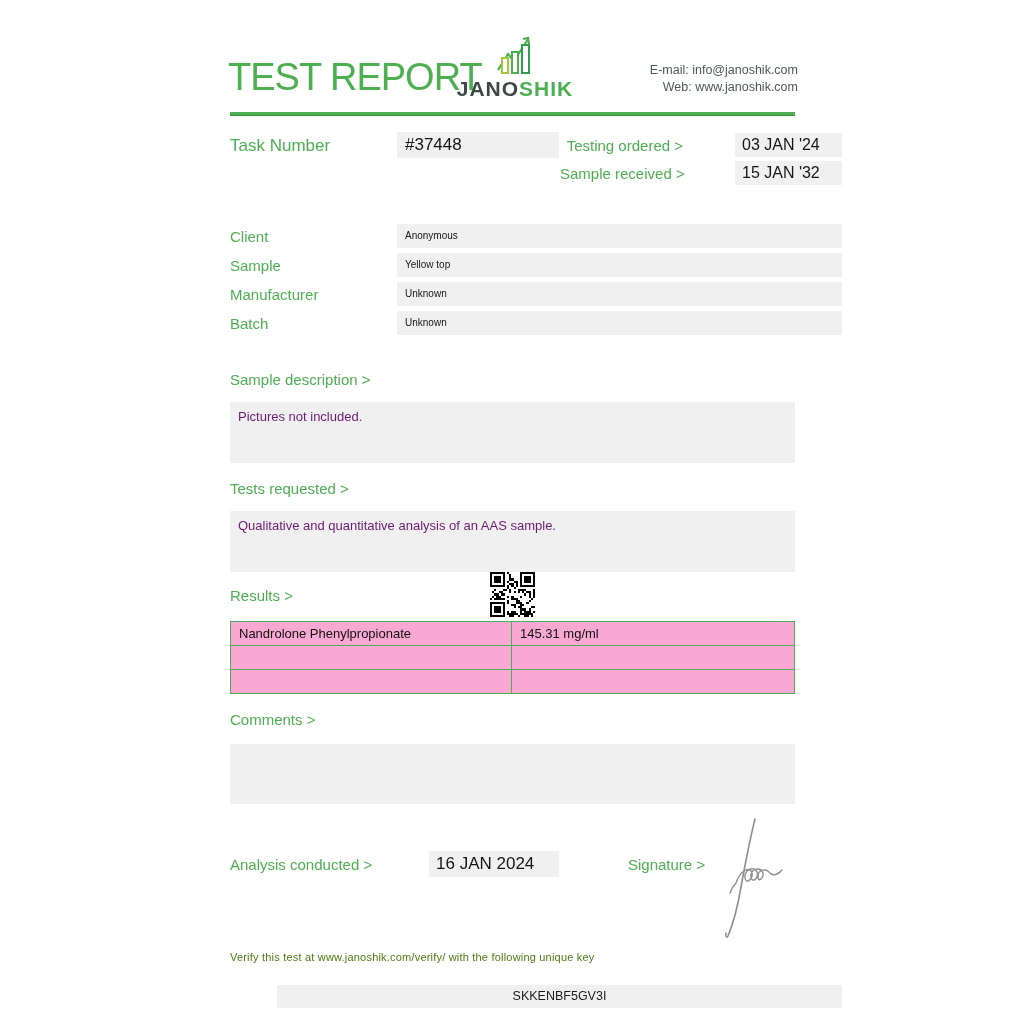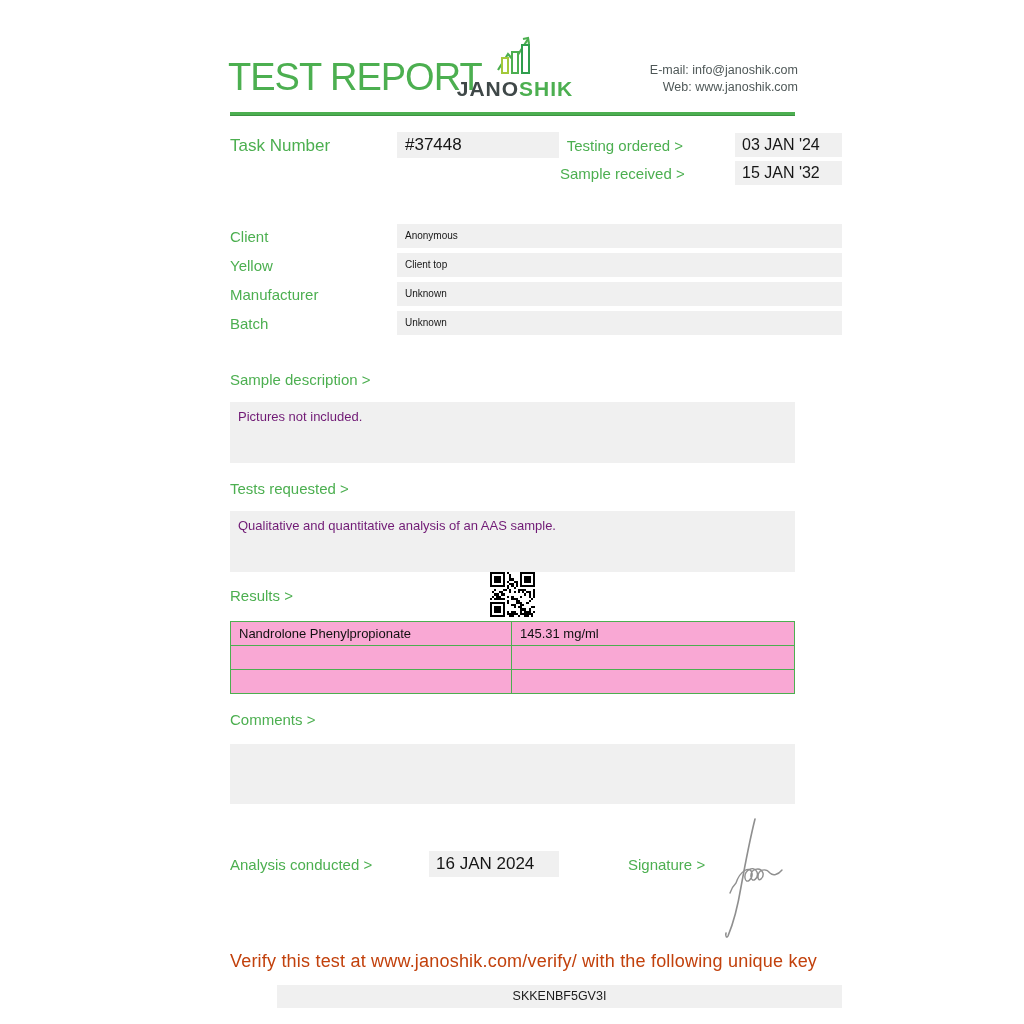--- a/index.html
+++ b/index.html
@@ -53,21 +53,21 @@
   .col-analyte { width:281px; }
 
   .qr { left:490px; top:572px; width:45px; height:45px; }
 
   
   .analysis-label { left:230px; top:857px; }
   .analysis-box { left:382px; top:851px; width:130px; height:26px; font-size:17px; line-height:26px; padding-left:7px; }
   .signature-label { left:628px; top:857px; }
   .signature-svg { left:700px; top:815px; }
 
-  .verify-line { left:230px; top:951px; width:566px; font-size:18px; color:#c2410c; letter-spacing:0.2px; white-space:nowrap; }
+  .verify-line { left:230px; top:951px; width:566px; font-size:11px; color:#4d7c0f; letter-spacing:0.2px; white-space:nowrap; }
   .key-box { left:230px; top:985px; width:565px; height:23px; font-size:12.5px; line-height:23px; text-align:center; color:#1c1c1c; }
 </style>
 </head>
 <body>
 
 <div id="page">
 
   <div class="abs report-title">TEST REPORT</div>
 
   <div class="abs logo-wrap">
@@ -91,22 +91,22 @@
   <div class="abs green-label task-label">Task Number</div>
   <div class="abs field-box task-box">#37448</div>
   <div class="abs green-label ordered-label">Testing ordered &gt;</div>
   <div class="abs field-box ordered-box">03 JAN '24</div>
   <div class="abs green-label received-label">Sample received &gt;</div>
   <div class="abs field-box received-box">15 JAN '32</div>
 
   <div class="abs green-label info-label" style="left:230px; top:229px;">Client</div>
   <div class="abs field-box info-box" style="top:224px;">Anonymous</div>
 
-  <div class="abs green-label info-label" style="left:230px; top:258px;">Yellow</div>
-  <div class="abs field-box info-box" style="top:253px;">Client top</div>
+  <div class="abs green-label info-label" style="left:230px; top:258px;">Sample</div>
+  <div class="abs field-box info-box" style="top:253px;">Yellow top</div>
 
   <div class="abs green-label info-label" style="left:230px; top:287px;">Manufacturer</div>
   <div class="abs field-box info-box" style="top:282px;">Unknown</div>
 
   <div class="abs green-label info-label" style="left:230px; top:316px;">Batch</div>
   <div class="abs field-box info-box" style="top:311px;">Unknown</div>
 
   <div class="abs green-label section-label" style="left:230px; top:372px;">Sample description &gt;</div>
   <div class="abs big-box" style="top:402px; height:61px;">Pictures not included.</div>
 

